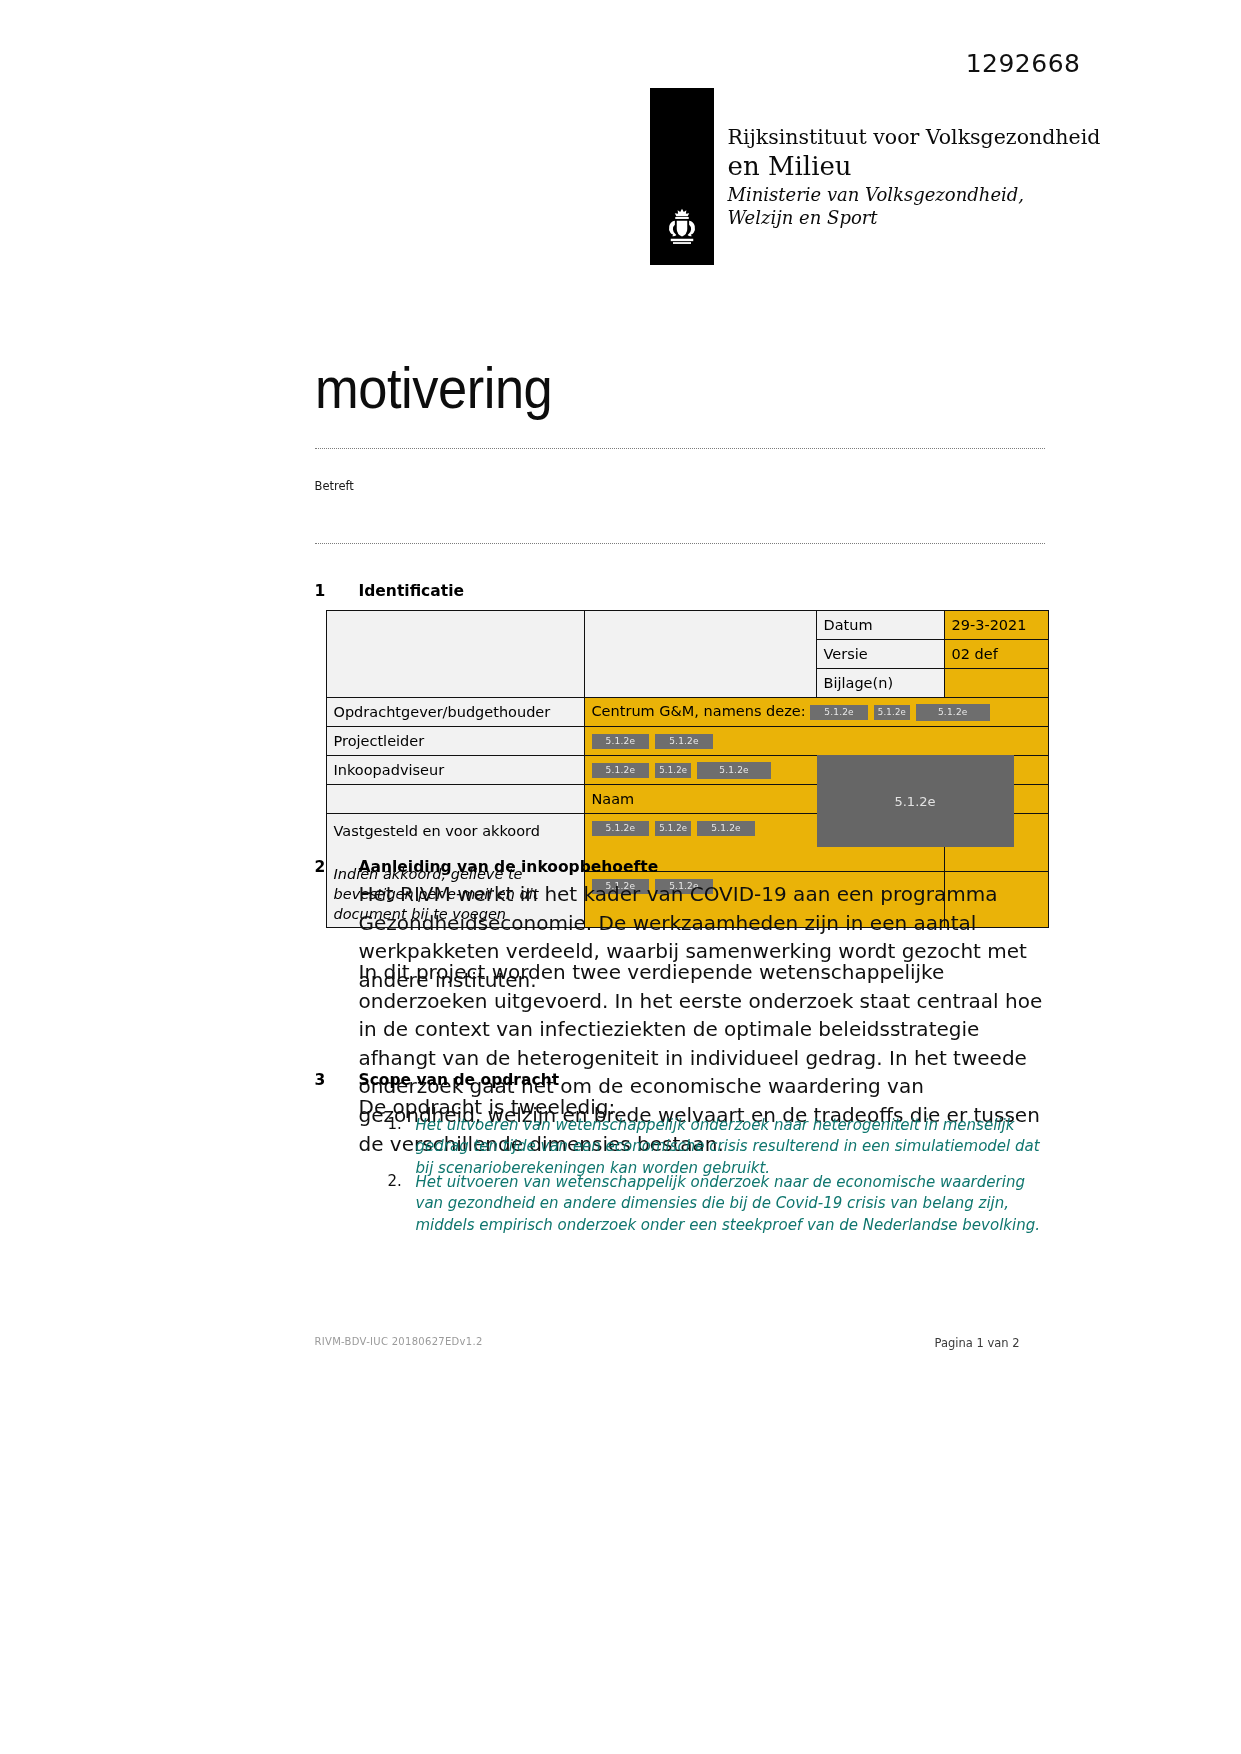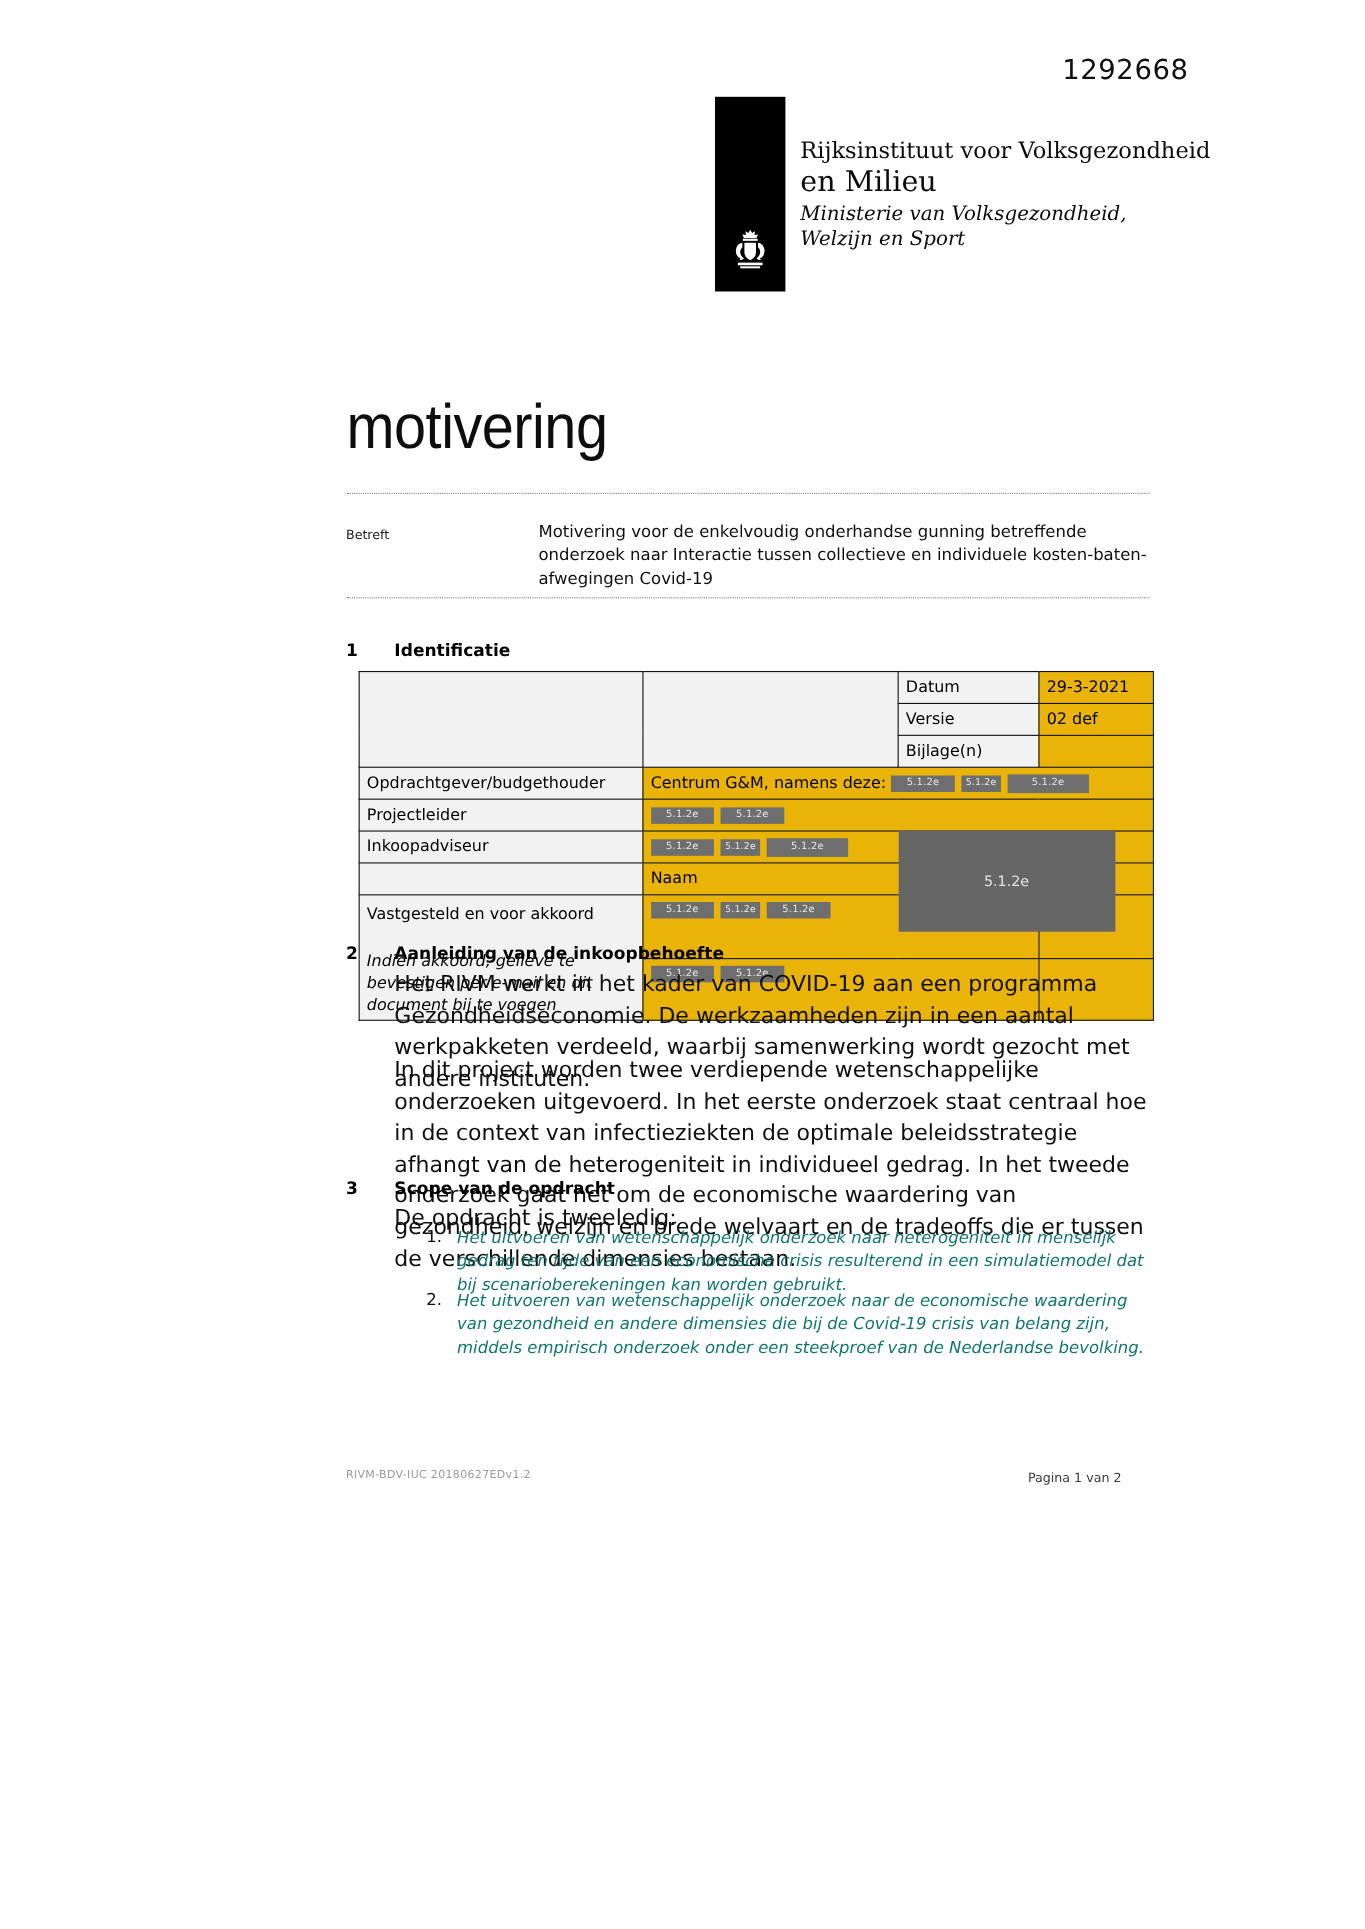--- a/index.html
+++ b/index.html
@@ -259,21 +259,20 @@
       <div class="l4">Welzijn en Sport</div>
     </div>
   </div>
 
   <div class="title">motivering</div>
 
   <div class="dotted-rule rule-a"></div>
   <div class="dotted-rule rule-b"></div>
 
   <div class="betreft-label">Betreft</div>
-  <div class="betreft-text">Motivering voor de enkelvoudig onderhandse gunning betreffende onderzoek naar Interactie tussen collectieve en individuele kosten-baten-afwegingen Covid-19</div>
 
   <div class="sec-num" style="left:192px; top:582px;">1</div>
   <div class="sec-title" style="left:236px; top:582px;">Identificatie</div>
 
   <table class="id-table">
     <colgroup>
       <col style="width:258px">
       <col style="width:232px">
       <col style="width:128px">
       <col style="width:104px">

